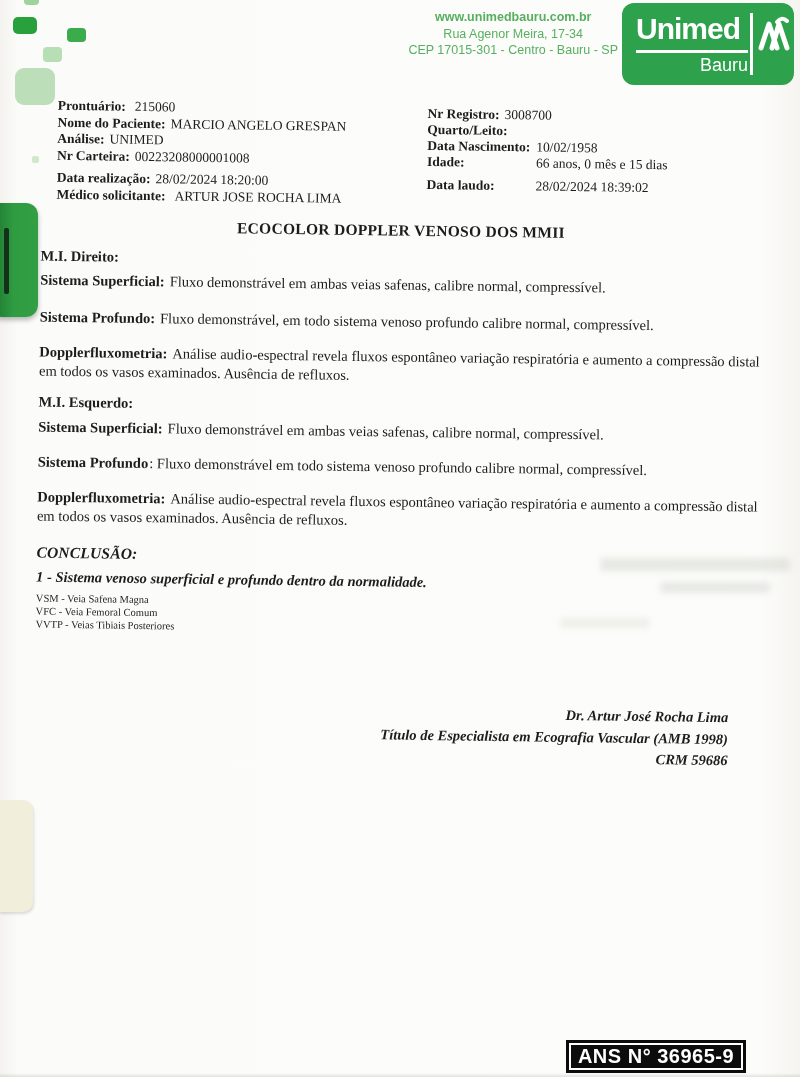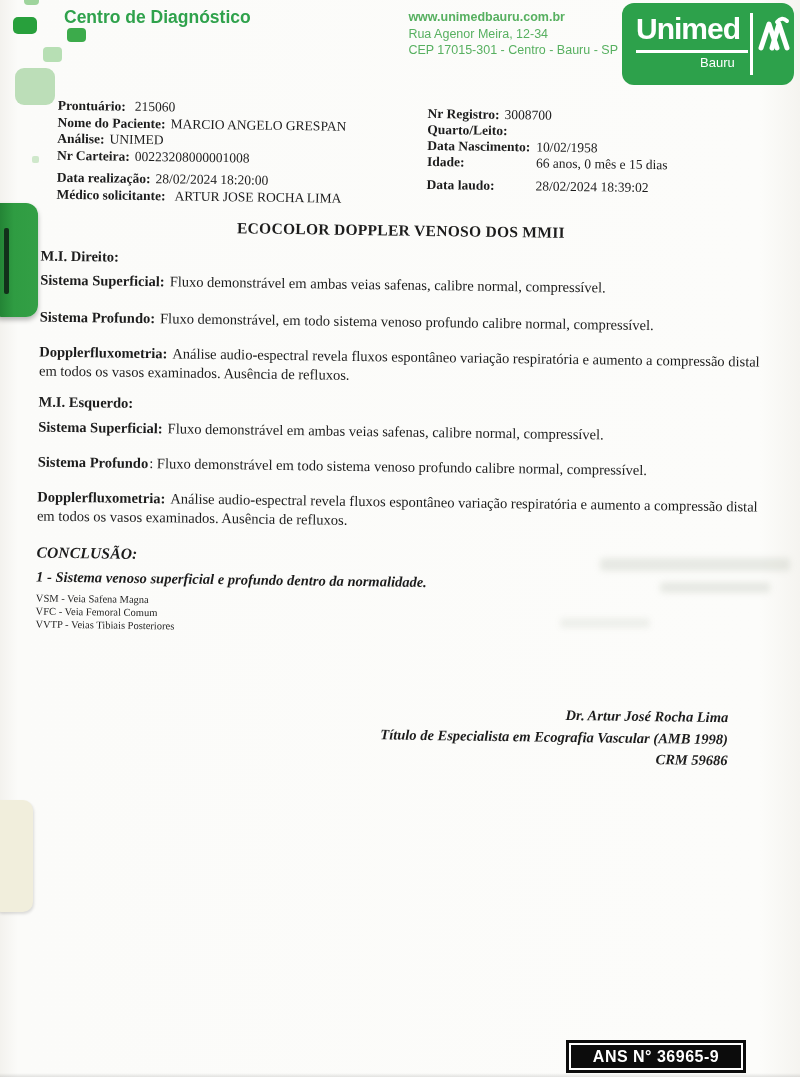--- a/index.html
+++ b/index.html
@@ -15,29 +15,29 @@
   .header{position:absolute;top:0;left:0;width:800px;height:100px;}
   .sq{position:absolute;border-radius:4px;}
   .sq1{left:24px;top:-5px;width:15px;height:10px;background:#9ed49c;}
   .sq2{left:13px;top:17px;width:24px;height:17px;background:#28a03c;border-radius:5px;}
   .sq3{left:67px;top:28px;width:19px;height:14px;background:#3cab4b;}
   .sq4{left:43px;top:47px;width:19px;height:15px;background:#b7dfb4;}
   .sq5{left:15px;top:68px;width:40px;height:37px;background:#bcdeb8;border-radius:9px;}
   .sq6{left:32px;top:156px;width:7px;height:7px;background:#cfe8cb;border-radius:2px;}
   .clinic-name{position:absolute;left:64px;top:7px;font-family:"Liberation Sans",sans-serif;
     font-weight:bold;font-size:17.5px;color:#2fa24c;}
-  .address{position:absolute;right:182px;top:9px;text-align:left;
+  .address{position:absolute;right:182px;top:9px;text-align:center;
     font-family:"Liberation Sans",sans-serif;font-size:12.5px;line-height:16.5px;color:#57b060;}
   .address .bold{font-weight:bold;}
   .logo{position:absolute;left:622px;top:3px;width:172px;height:82px;background:#2da14b;border-radius:12px;}
   .logo-word{position:absolute;left:14px;top:9px;font-family:"Liberation Sans",sans-serif;
     font-weight:bold;font-size:30px;letter-spacing:-1px;color:#fff;}
   .logo-rule{position:absolute;left:14px;top:47px;width:112px;height:2.5px;background:#fff;}
   .logo-city{position:absolute;left:78px;top:52px;font-family:"Liberation Sans",sans-serif;
-    font-size:13px;color:#fff;}
+    font-size:18px;color:#fff;}
   .logo-vline{position:absolute;left:128px;top:10px;width:2.5px;height:62px;background:#fff;}
   .logo-symbol{position:absolute;left:136px;top:12px;}
 
   
   .tab-green{position:absolute;left:-6px;top:203px;width:44px;height:114px;
     background:linear-gradient(90deg,#1f7a30 0%,#2f9c42 45%,#339f45 100%);
     border-radius:6px 12px 12px 8px;box-shadow:0 3px 5px rgba(0,0,0,0.28);}
   .tab-green .bar{position:absolute;left:10px;top:25px;width:5px;height:66px;background:#12301a;border-radius:2px;}
   .tab-cream{position:absolute;left:-4px;top:800px;width:37px;height:112px;background:#f1eedc;
     border-radius:4px 10px 10px 6px;box-shadow:1px 2px 3px rgba(0,0,0,0.13);}
@@ -76,38 +76,37 @@
   .concl-item{font-weight:bold;font-style:italic;font-size:14.5px;margin:0 0 5px 0;}
   .abbr{font-size:10.5px;line-height:13px;margin:0;}
 
   .signature{position:absolute;right:66px;top:697px;text-align:right;
     font-weight:bold;font-style:italic;font-size:14.5px;line-height:21.5px;}
 
   
   .ans{position:absolute;left:566px;top:1040px;width:180px;height:33px;background:#0c0c0c;}
   .ans-inner{position:absolute;left:3px;top:3px;right:3px;bottom:3px;border:2px solid #ffffff;
     display:flex;align-items:center;justify-content:center;background:#0c0c0c;
-    font-family:"Liberation Sans",sans-serif;font-weight:bold;font-size:16px;color:#ffffff;letter-spacing:.5px;}
+    font-family:"Liberation Sans",sans-serif;font-weight:bold;font-size:20px;color:#ffffff;letter-spacing:.5px;}
 </style>
 </head>
 <body>
 
 <div class="header">
   <div class="sq sq1"></div>
   <div class="sq sq2"></div>
   <div class="sq sq3"></div>
   <div class="sq sq4"></div>
   <div class="sq sq5"></div>
   <div class="sq sq6"></div>
 
-  <div class="clinic-name">Centro de Diagnóstico</div>
 
   <div class="address">
     <div class="bold">www.unimedbauru.com.br</div>
-    <div>Rua Agenor Meira, 12-34</div>
+    <div>Rua Agenor Meira, 17-34</div>
     <div>CEP 17015-301 - Centro - Bauru - SP</div>
   </div>
 
   <div class="logo">
     <div class="logo-word">Unimed</div>
     <div class="logo-rule"></div>
     <div class="logo-city">Bauru</div>
     <div class="logo-vline"></div>
     <svg class="logo-symbol" width="32" height="36" viewBox="0 0 32 36">
       <path d="M3 33 L11 9 L19 33" fill="none" stroke="#ffffff" stroke-width="5" stroke-linejoin="round" stroke-linecap="round"></path>

